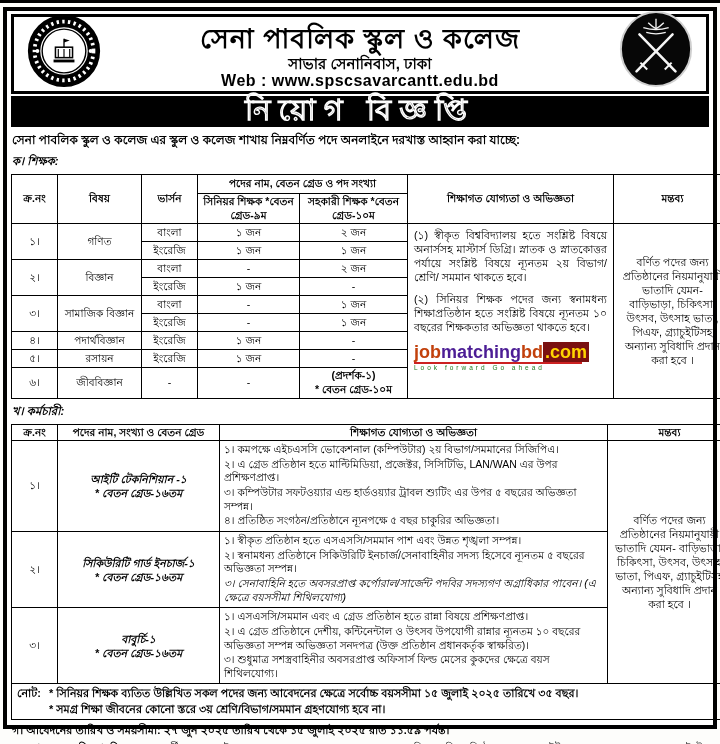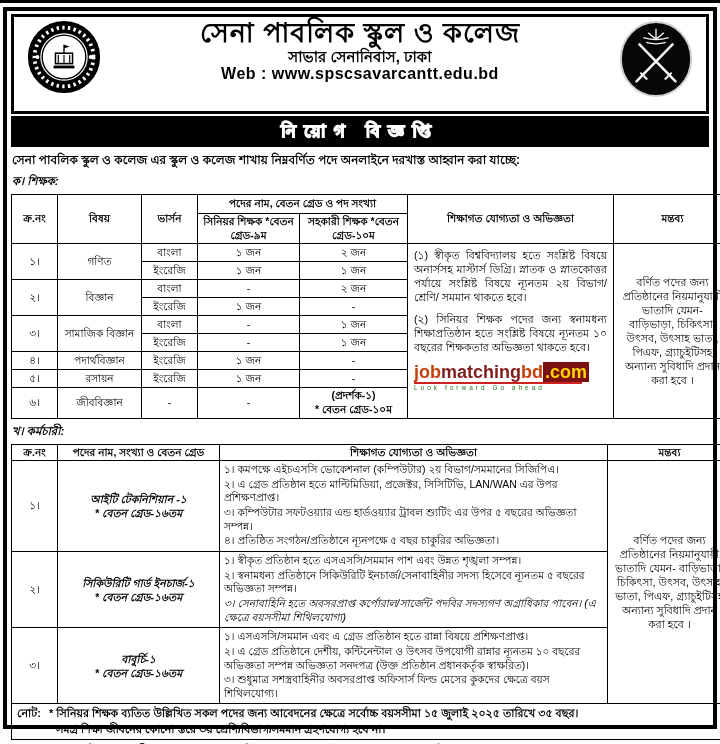--- a/index.html
+++ b/index.html
@@ -5,29 +5,29 @@
   html,body{margin:0;padding:0;}
   body{
     width:720px;height:744px;overflow:hidden;background:#fdfdfb;color:#000;
     font-family:"Liberation Sans","DejaVu Sans",sans-serif;
     -webkit-font-smoothing:antialiased;
   }
   .topline{height:3px;background:#000;margin:0 0 4px 0;}
   .frame{margin:0 3px;border:4px solid #000;padding:3px 4px;height:722px;box-sizing:border-box;background:#fff;}
 
   
-  .header-box{border:3px solid #000;display:flex;align-items:flex-start;padding:2px 6px;height:100px;box-sizing:border-box;}
+  .header-box{border:3px solid #000;display:flex;align-items:flex-end;padding:2px 6px;height:80px;box-sizing:border-box;}
   .logo-cell{width:88px;display:flex;justify-content:center;align-items:center;}
   .header-center{flex:1;text-align:center;line-height:1.08;}
   .school-name{font-size:27px;font-weight:bold;letter-spacing:1px;}
   .address-line{font-size:15px;font-weight:bold;margin-top:1px;}
   .web-line{font-size:16px;font-weight:bold;letter-spacing:.5px;}
 
   .banner{background:#000;height:31px;display:flex;align-items:center;justify-content:center;margin-top:2px;}
-  .banner-title{font-size:17px;font-weight:bold;letter-spacing:8px;color:#fff;}
+  .banner-title{font-size:29px;font-weight:normal;letter-spacing:8px;color:#fff;}
   @supports (-webkit-text-stroke: 1px #fff){
     .banner-title{color:#0a0a0a;-webkit-text-stroke:1.4px #fff;}
   }
 
   .intro{font-size:12px;font-weight:bold;margin:4px 1px 2px 1px;}
   .sec-label{font-size:11.5px;font-weight:bold;margin:1px 1px 2px 1px;font-style:italic;}
 
   table{border-collapse:collapse;width:100%;table-layout:fixed;}
   th,td{border:1.5px solid #000;padding:1px 3px;font-size:10.5px;line-height:1.3;}
   th{font-weight:bold;text-align:center;}
@@ -37,21 +37,21 @@
   .t1 .sub-h{height:26px;font-size:10.5px;}
   .qual-cell{vertical-align:top;text-align:left;padding:4px 6px;font-size:10.8px;}
   .qual-cell p{margin:0 0 8px 0;text-align:justify;}
   .remarks-cell{vertical-align:middle;text-align:center;font-size:10.8px;padding:4px 5px;}
   .two-line span{display:block;font-weight:bold;}
 
   
   .wm{margin-top:6px;line-height:1;}
   .wm-main{font-size:18px;font-weight:bold;letter-spacing:0;}
   .wm-green{color:#c2410c;}
-  .wm-maroon{color:#7f1d1d;}
+  .wm-maroon{color:#4c1d95;}
   .wm-com{background:#7a1010;color:#ffd400;padding:0 2px;}
   .wm-tag{display:block;font-size:6.5px;letter-spacing:3px;color:#1e7a1e;border-top:2px solid #c22;width:168px;padding-top:1px;margin-top:1px;}
 
   .t2 .post-cell{text-align:center;vertical-align:middle;font-weight:bold;font-size:10.8px;font-style:italic;}
   .t2 .q-cell{vertical-align:top;text-align:left;padding:2px 4px;}
   .t2 .q-cell div{margin:0 0 1px 0;}
   .italic{font-style:italic;}
   .note-row td{padding:2px 5px;font-weight:bold;font-size:11px;}
   .note-lines{display:inline-block;vertical-align:top;}
   .note-lines div{margin-bottom:1px;}

